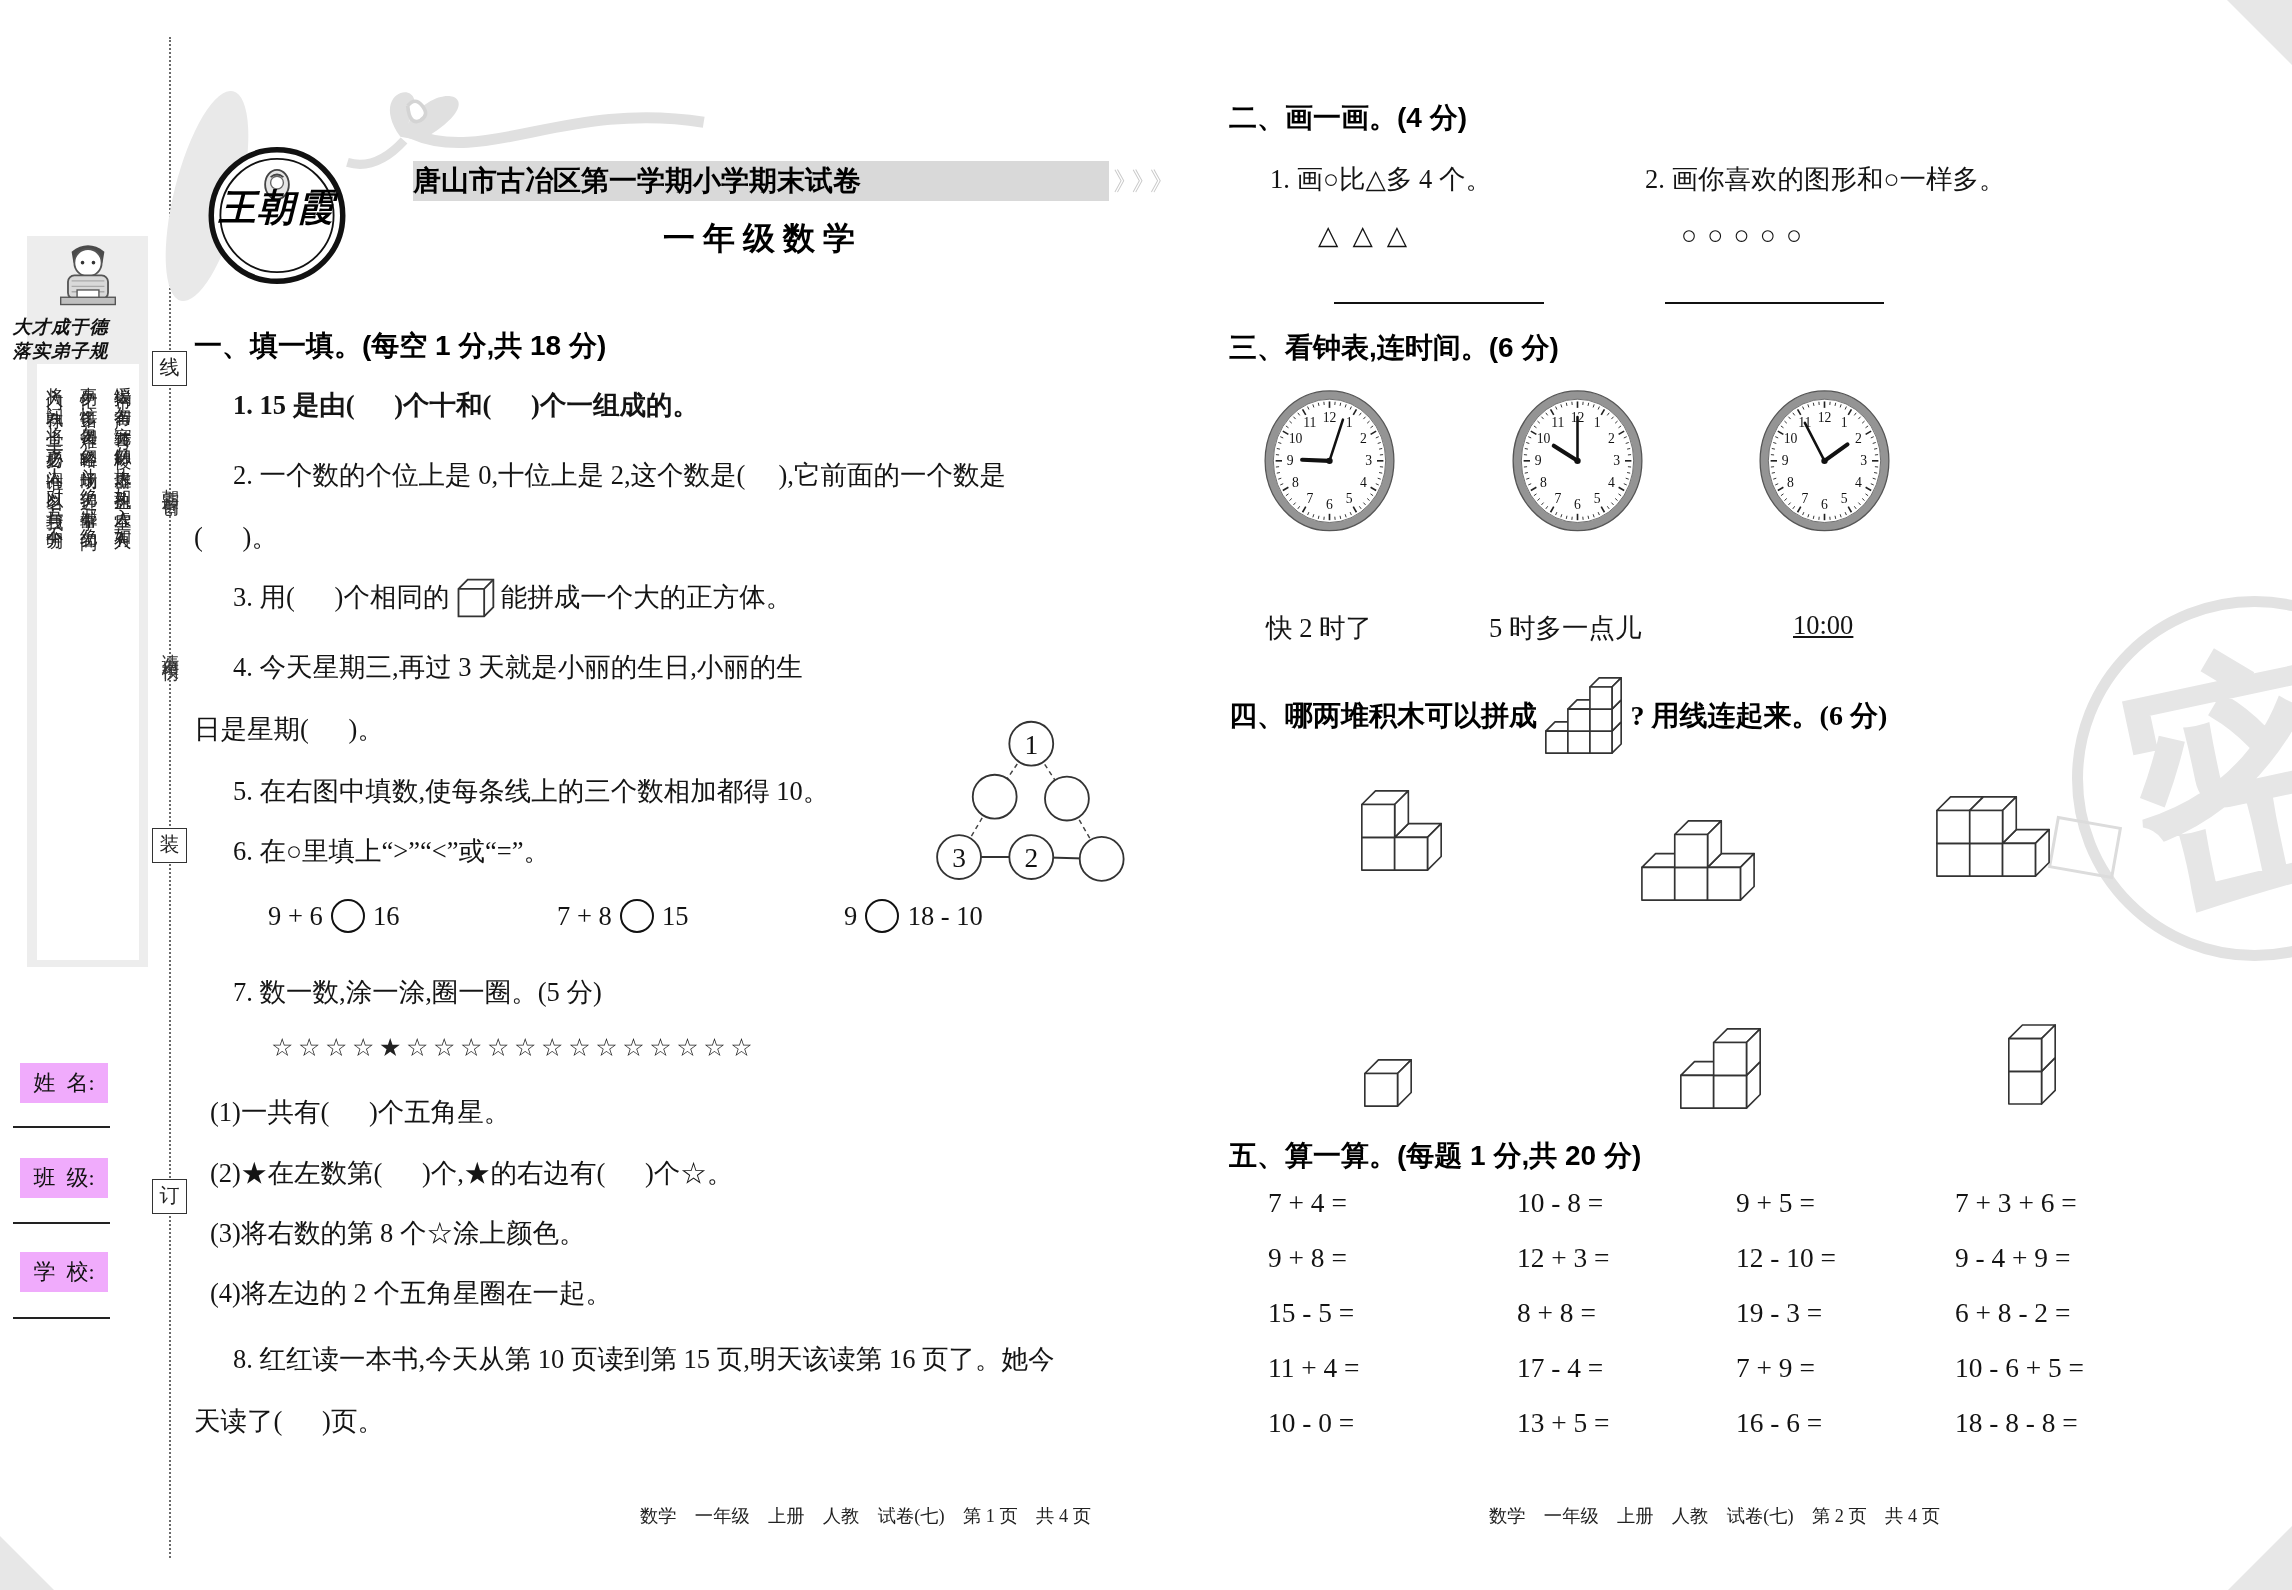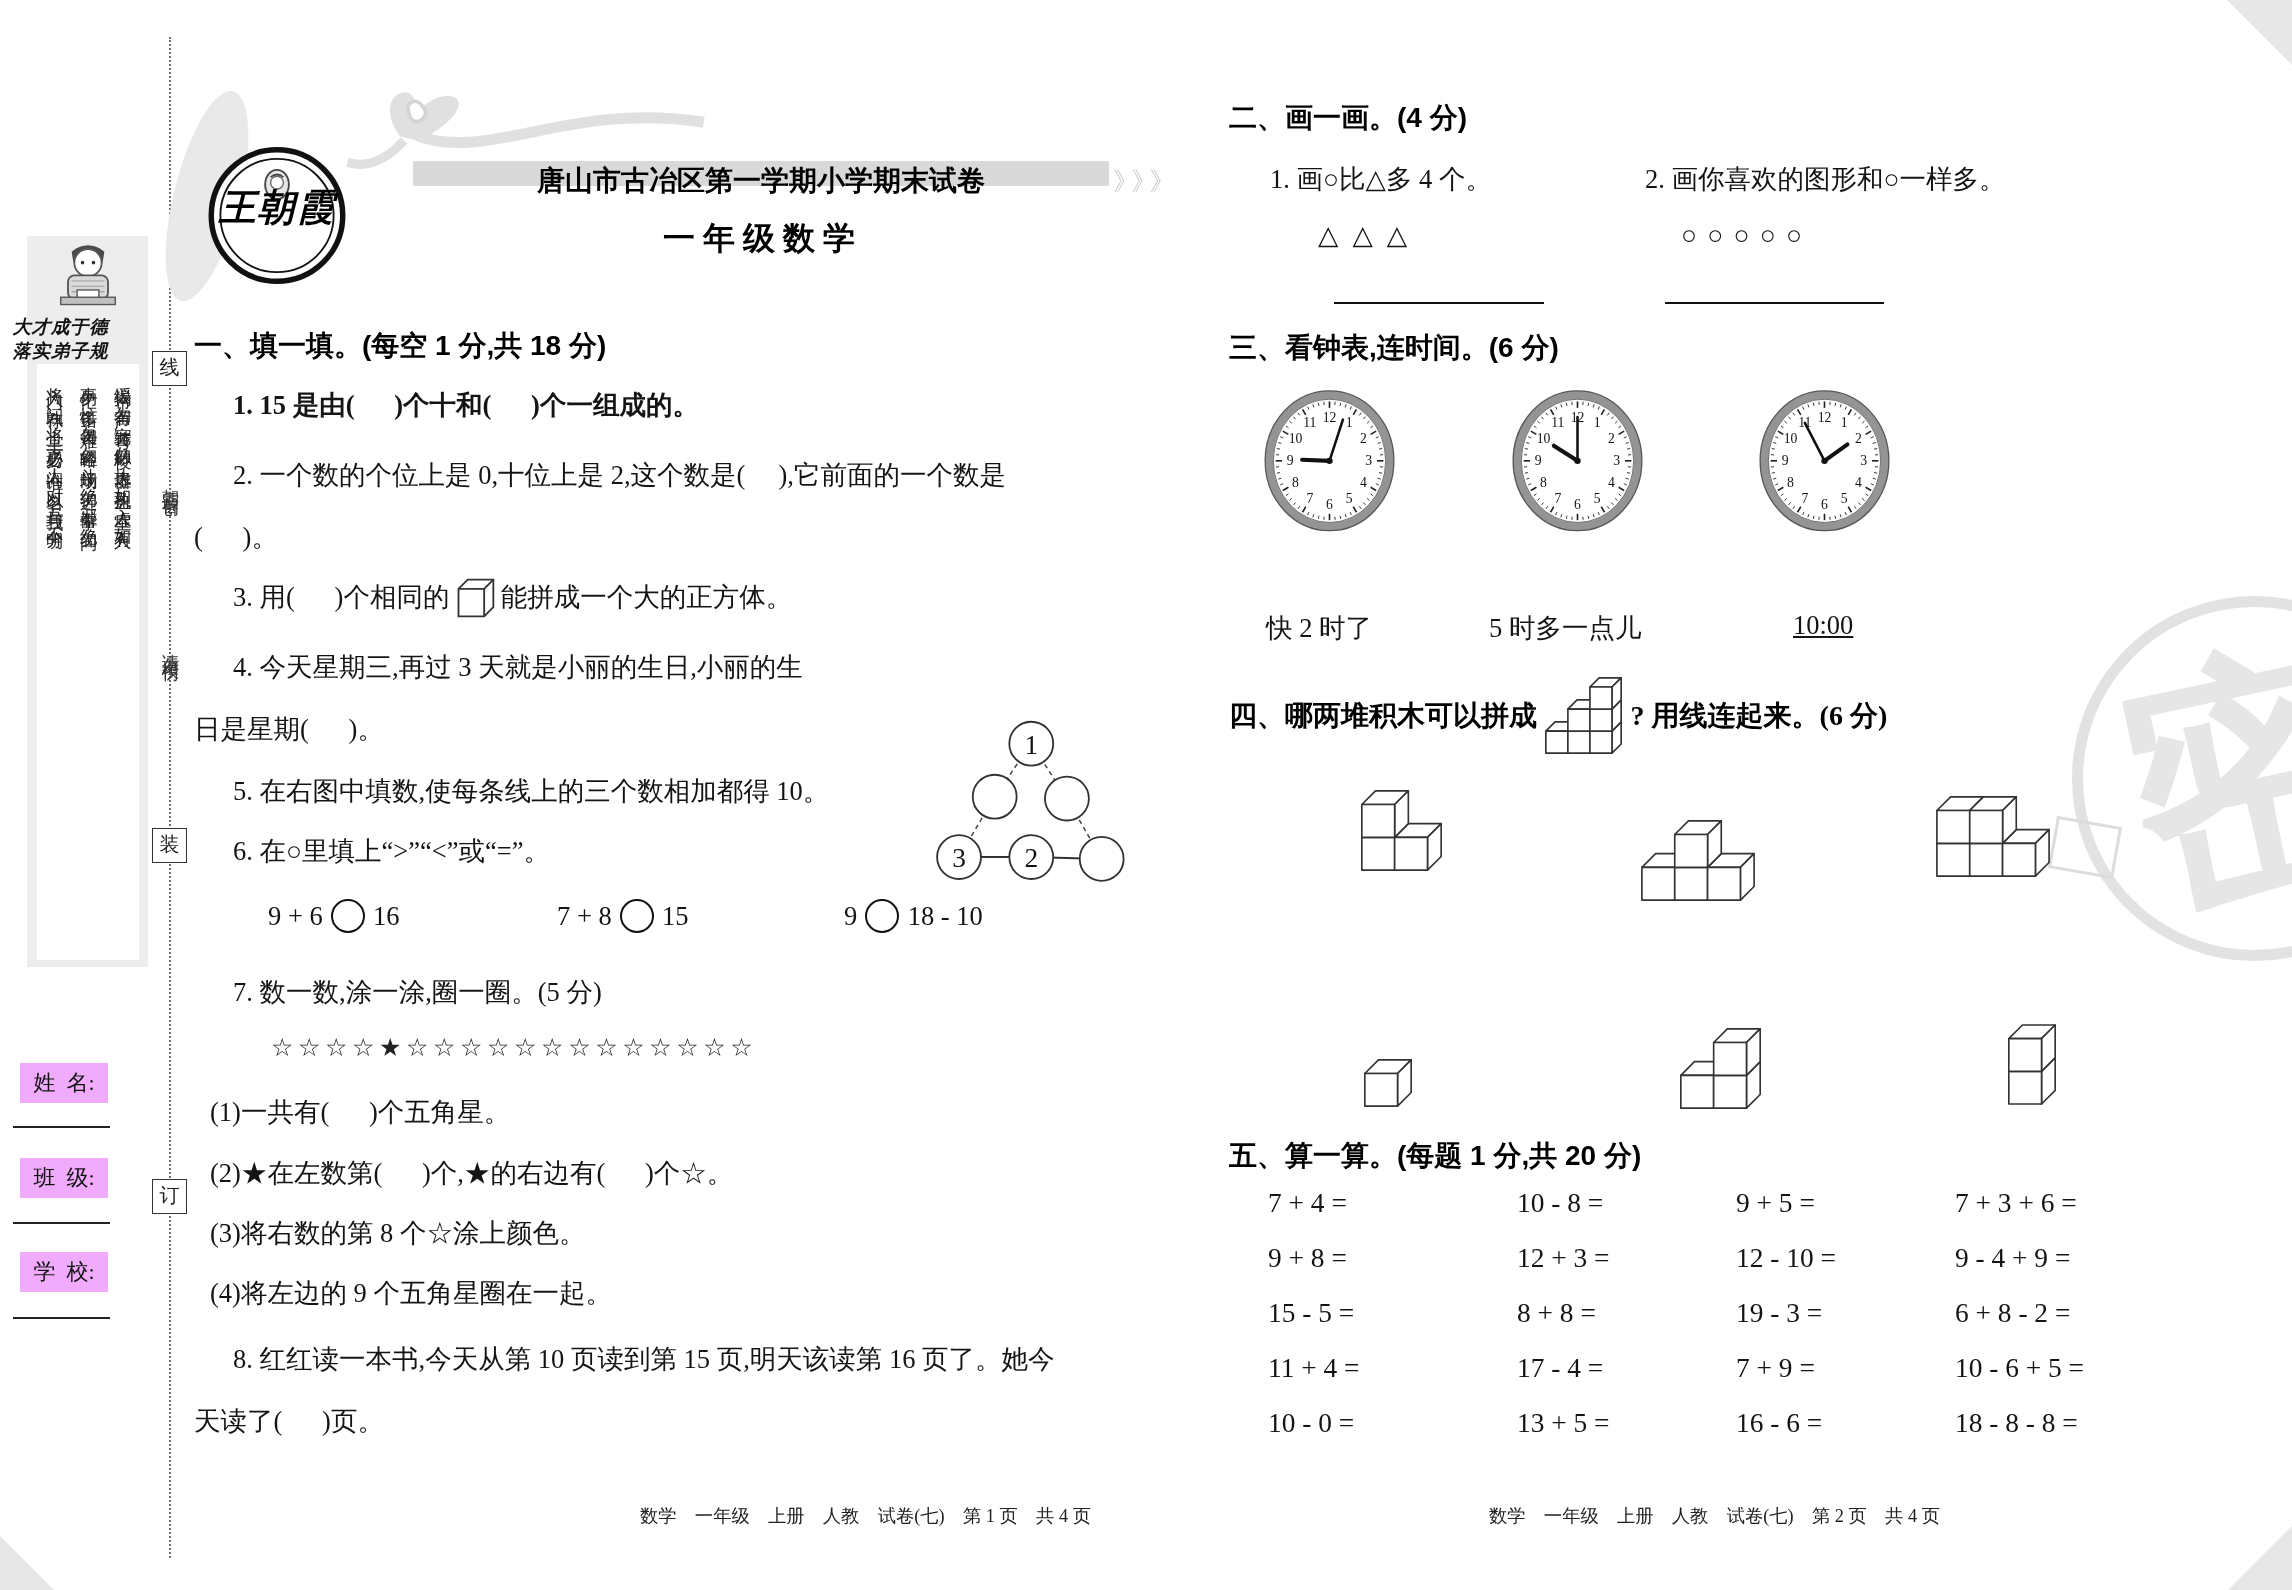--- a/index.html
+++ b/index.html
@@ -29,22 +29,22 @@
                  line-height:1; letter-spacing:2.7px; color:#222; }
   .field-label { position:absolute; left:20px; width:88px; height:40px; background:#f0abfc;
                  font-size:22px; line-height:40px; text-align:center; white-space:pre; color:#111; }
   .field-line { position:absolute; left:12.8px; width:97px; border-bottom:2.3px solid #222; }
   
   .logo-wrap { position:absolute; left:190px; top:95px; width:174px; height:210px; z-index:2; }
   .logo-name { position:absolute; left:0; top:88px; width:174px; text-align:center;
                font-size:37px; font-weight:700; font-style:italic; letter-spacing:1.8px; color:#000; }
   .leaf { position:absolute; left:174px; top:88px; width:66px; height:216px; background:#e9e9e9;
           border-radius:50%; transform:rotate(14deg); z-index:0; }
-  .title-strip { position:absolute; left:413px; top:161px; width:696px; height:25px;
-                 background:#d9d9d9; text-align:center; z-index:1; }
+  .title-strip { position:absolute; left:413px; top:161px; width:696px; height:40px;
+                 background:#d9d9d9; text-align:left; z-index:1; }
   .title-strip span { font-family:"Liberation Sans","DejaVu Sans",sans-serif; font-weight:700;
                       font-size:28px; line-height:40px; color:#000; }
   .chevrons { position:absolute; left:1113px; top:164px; font-size:25.6px; color:#c9c9c9;
               letter-spacing:-7.3px; z-index:1; }
   .subtitle { position:absolute; left:567px; top:217px; width:384px; text-align:center;
               font-size:32px; font-weight:700; white-space:pre; color:#000; }
   .cmp-row { position:absolute; top:899px; left:0; width:1188px; }
   .cmp { position:absolute; white-space:pre; font-size:26.5px; }
   .cmp .ring { display:inline-block; width:34px; height:34px; border:2.3px solid #111;
                border-radius:50%; vertical-align:-8.2px; margin:0 8.2px; }
@@ -224,21 +224,21 @@
   <div class="cmp" style="left:268px;"><span>9 + 6</span><span class="ring"></span><span>16</span></div>
   <div class="cmp" style="left:557px;"><span>7 + 8</span><span class="ring"></span><span>15</span></div>
   <div class="cmp" style="left:844px;"><span>9</span><span class="ring"></span><span>18 - 10</span></div>
 </div>
 
 <div class="q" style="left:233px; top:976px;">7. 数一数,涂一涂,圈一圈。(5 分)</div>
 <div class="stars">☆☆☆☆★☆☆☆☆☆☆☆☆☆☆☆☆☆</div>
 <div class="q" style="left:210px; top:1096px;">(1)一共有(      )个五角星。</div>
 <div class="q" style="left:210px; top:1157px;">(2)★在左数第(      )个,★的右边有(      )个☆。</div>
 <div class="q" style="left:210px; top:1217px;">(3)将右数的第 8 个☆涂上颜色。</div>
-<div class="q" style="left:210px; top:1277px;">(4)将左边的 9 个五角星圈在一起。</div>
+<div class="q" style="left:210px; top:1277px;">(4)将左边的 2 个五角星圈在一起。</div>
 <div class="q" style="left:233px; top:1343px;">8. 红红读一本书,今天从第 10 页读到第 15 页,明天该读第 16 页了。她今</div>
 <div class="q" style="left:194px; top:1405px;">天读了(      )页。</div>
 <div class="footer" style="left:640px; top:1503px; width:439px; text-align:center;">数学　一年级　上册　人教　试卷(七)　第 1 页　共 4 页</div>
 
 <div class="hdr" style="left:1229px; top:99px;">二、画一画。(4 分)</div>
 <div class="q" style="left:1270px; top:163px;">1. 画○比△多 4 个。</div>
 <div class="q" style="left:1645px; top:163px;">2. 画你喜欢的图形和○一样多。</div>
 <div class="q" style="left:1318px; top:219px; letter-spacing:3.7px;">△ △ △</div>
 <div class="q" style="left:1681px; top:219px; letter-spacing:1.8px;">○ ○ ○ ○ ○</div>
 <div class="underline" style="left:1334px; top:302px; width:210px;"></div>

